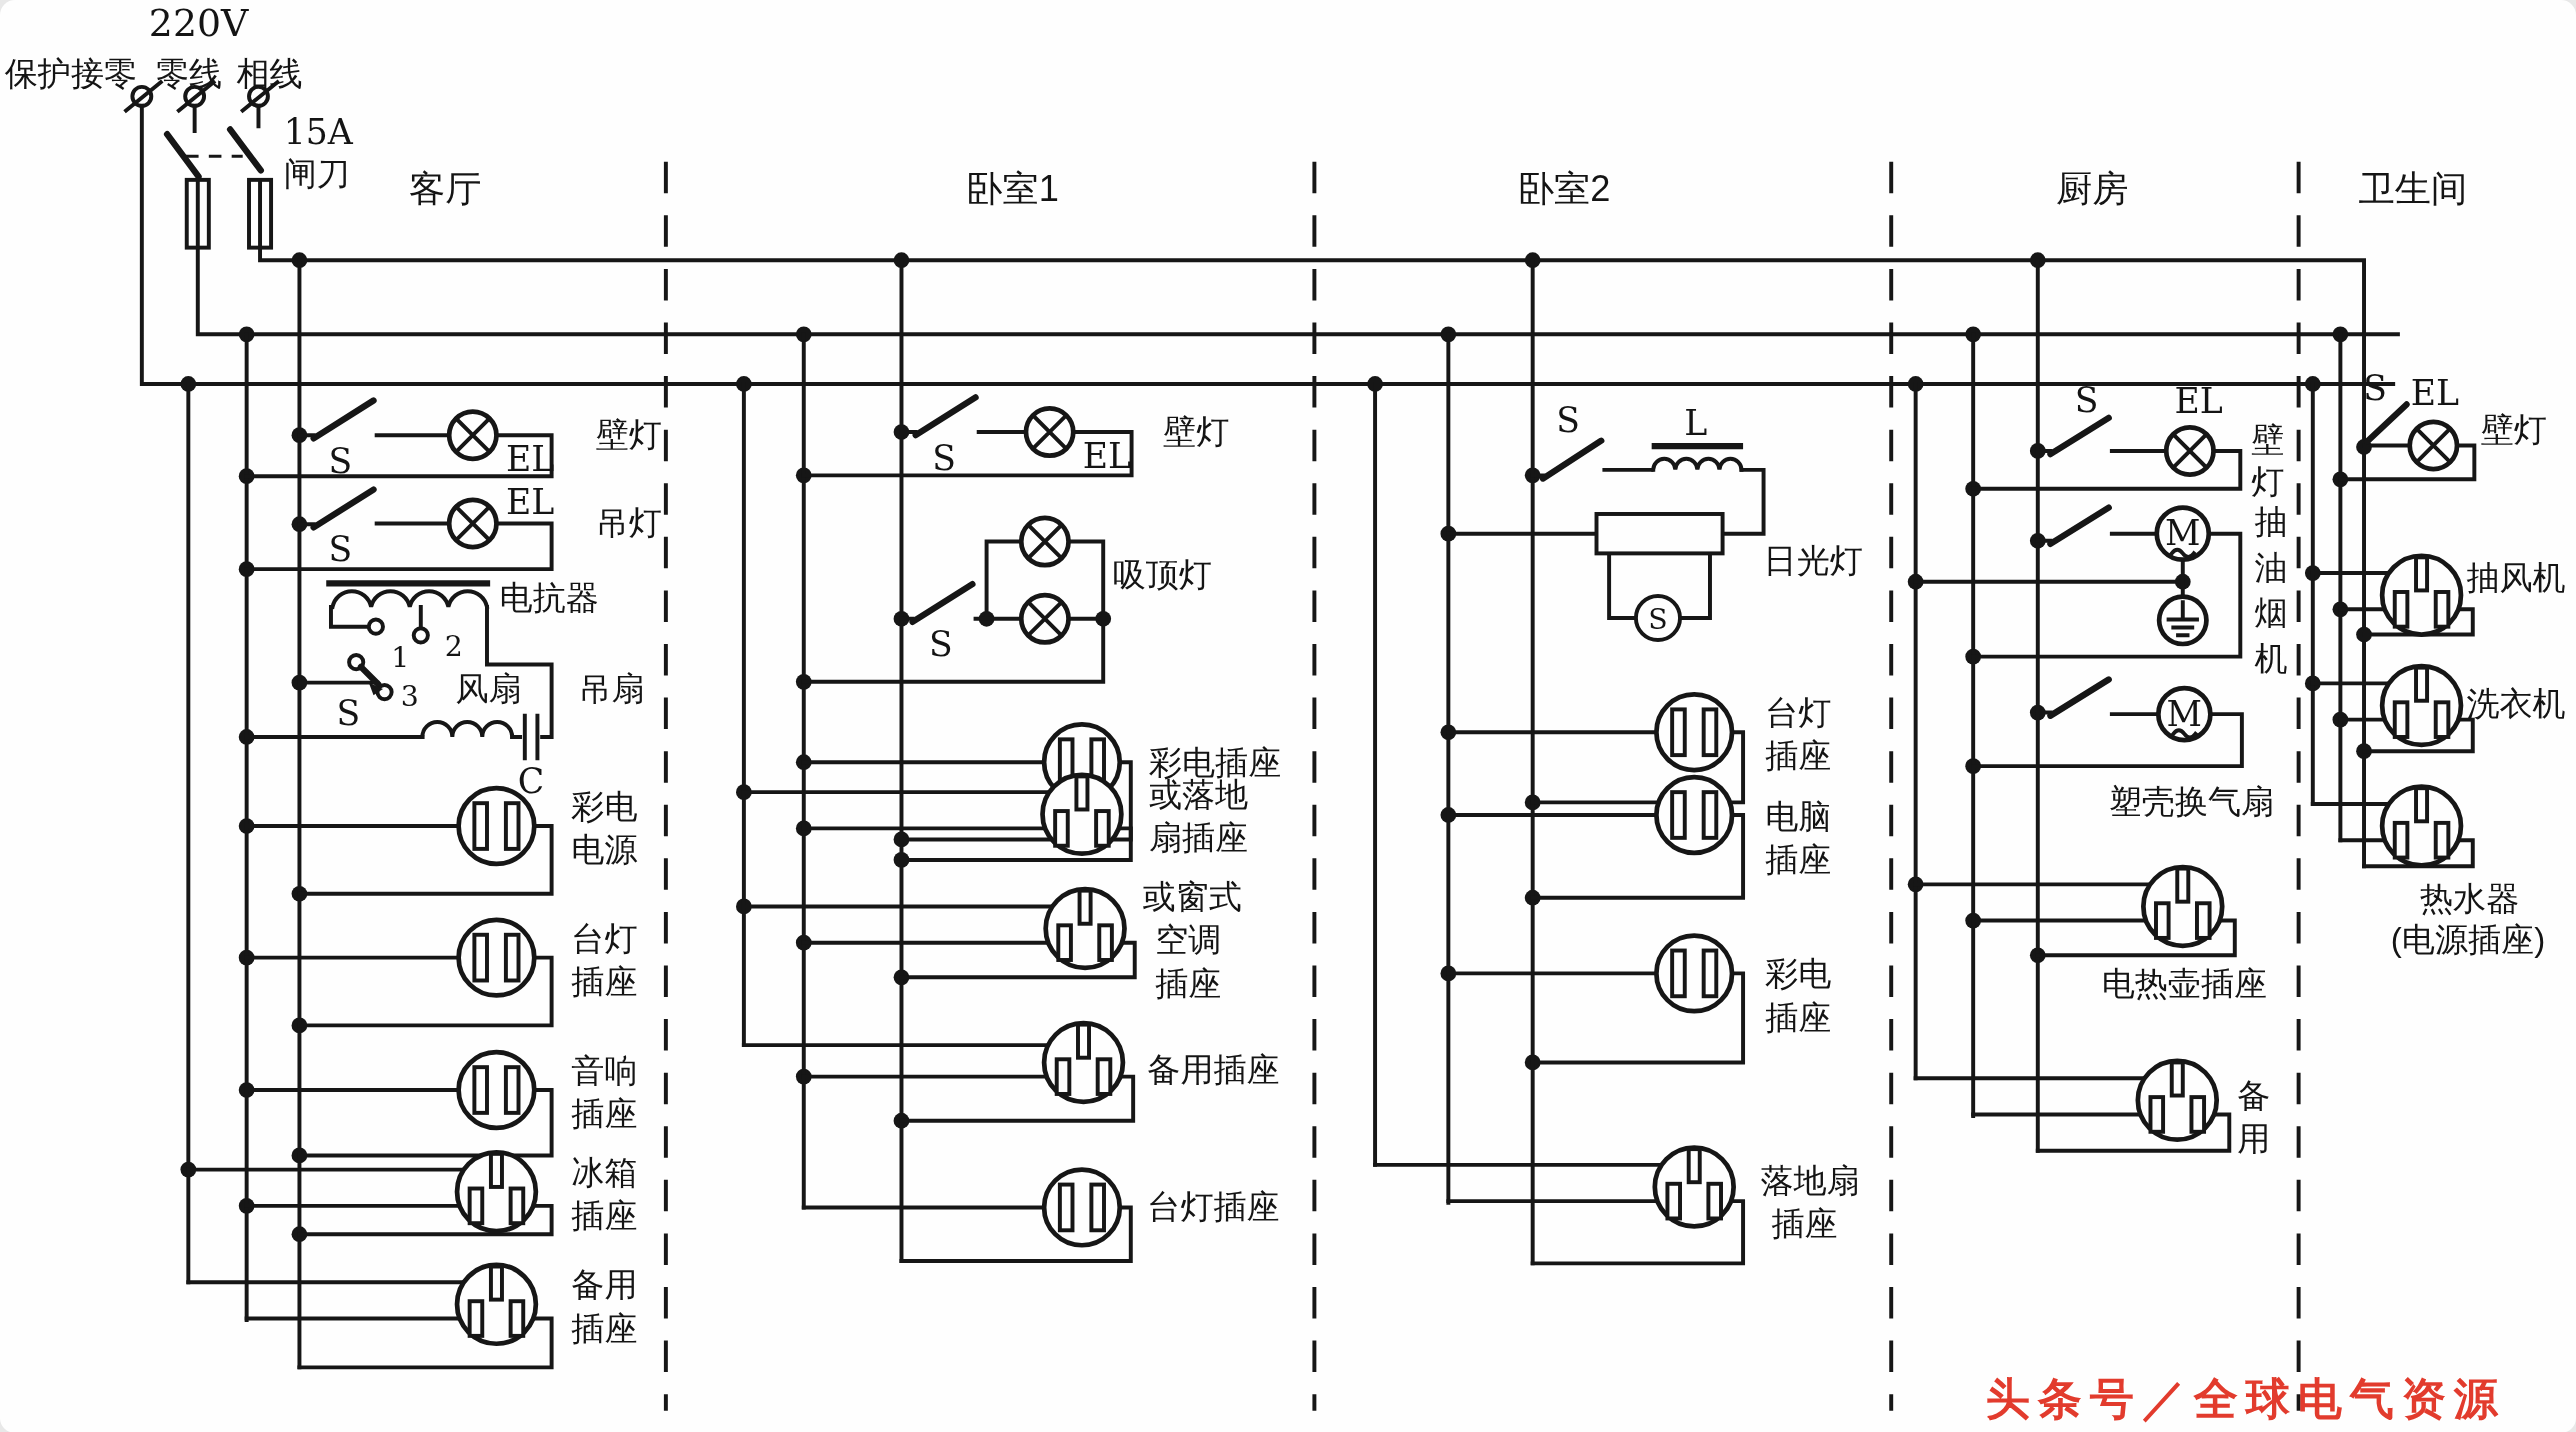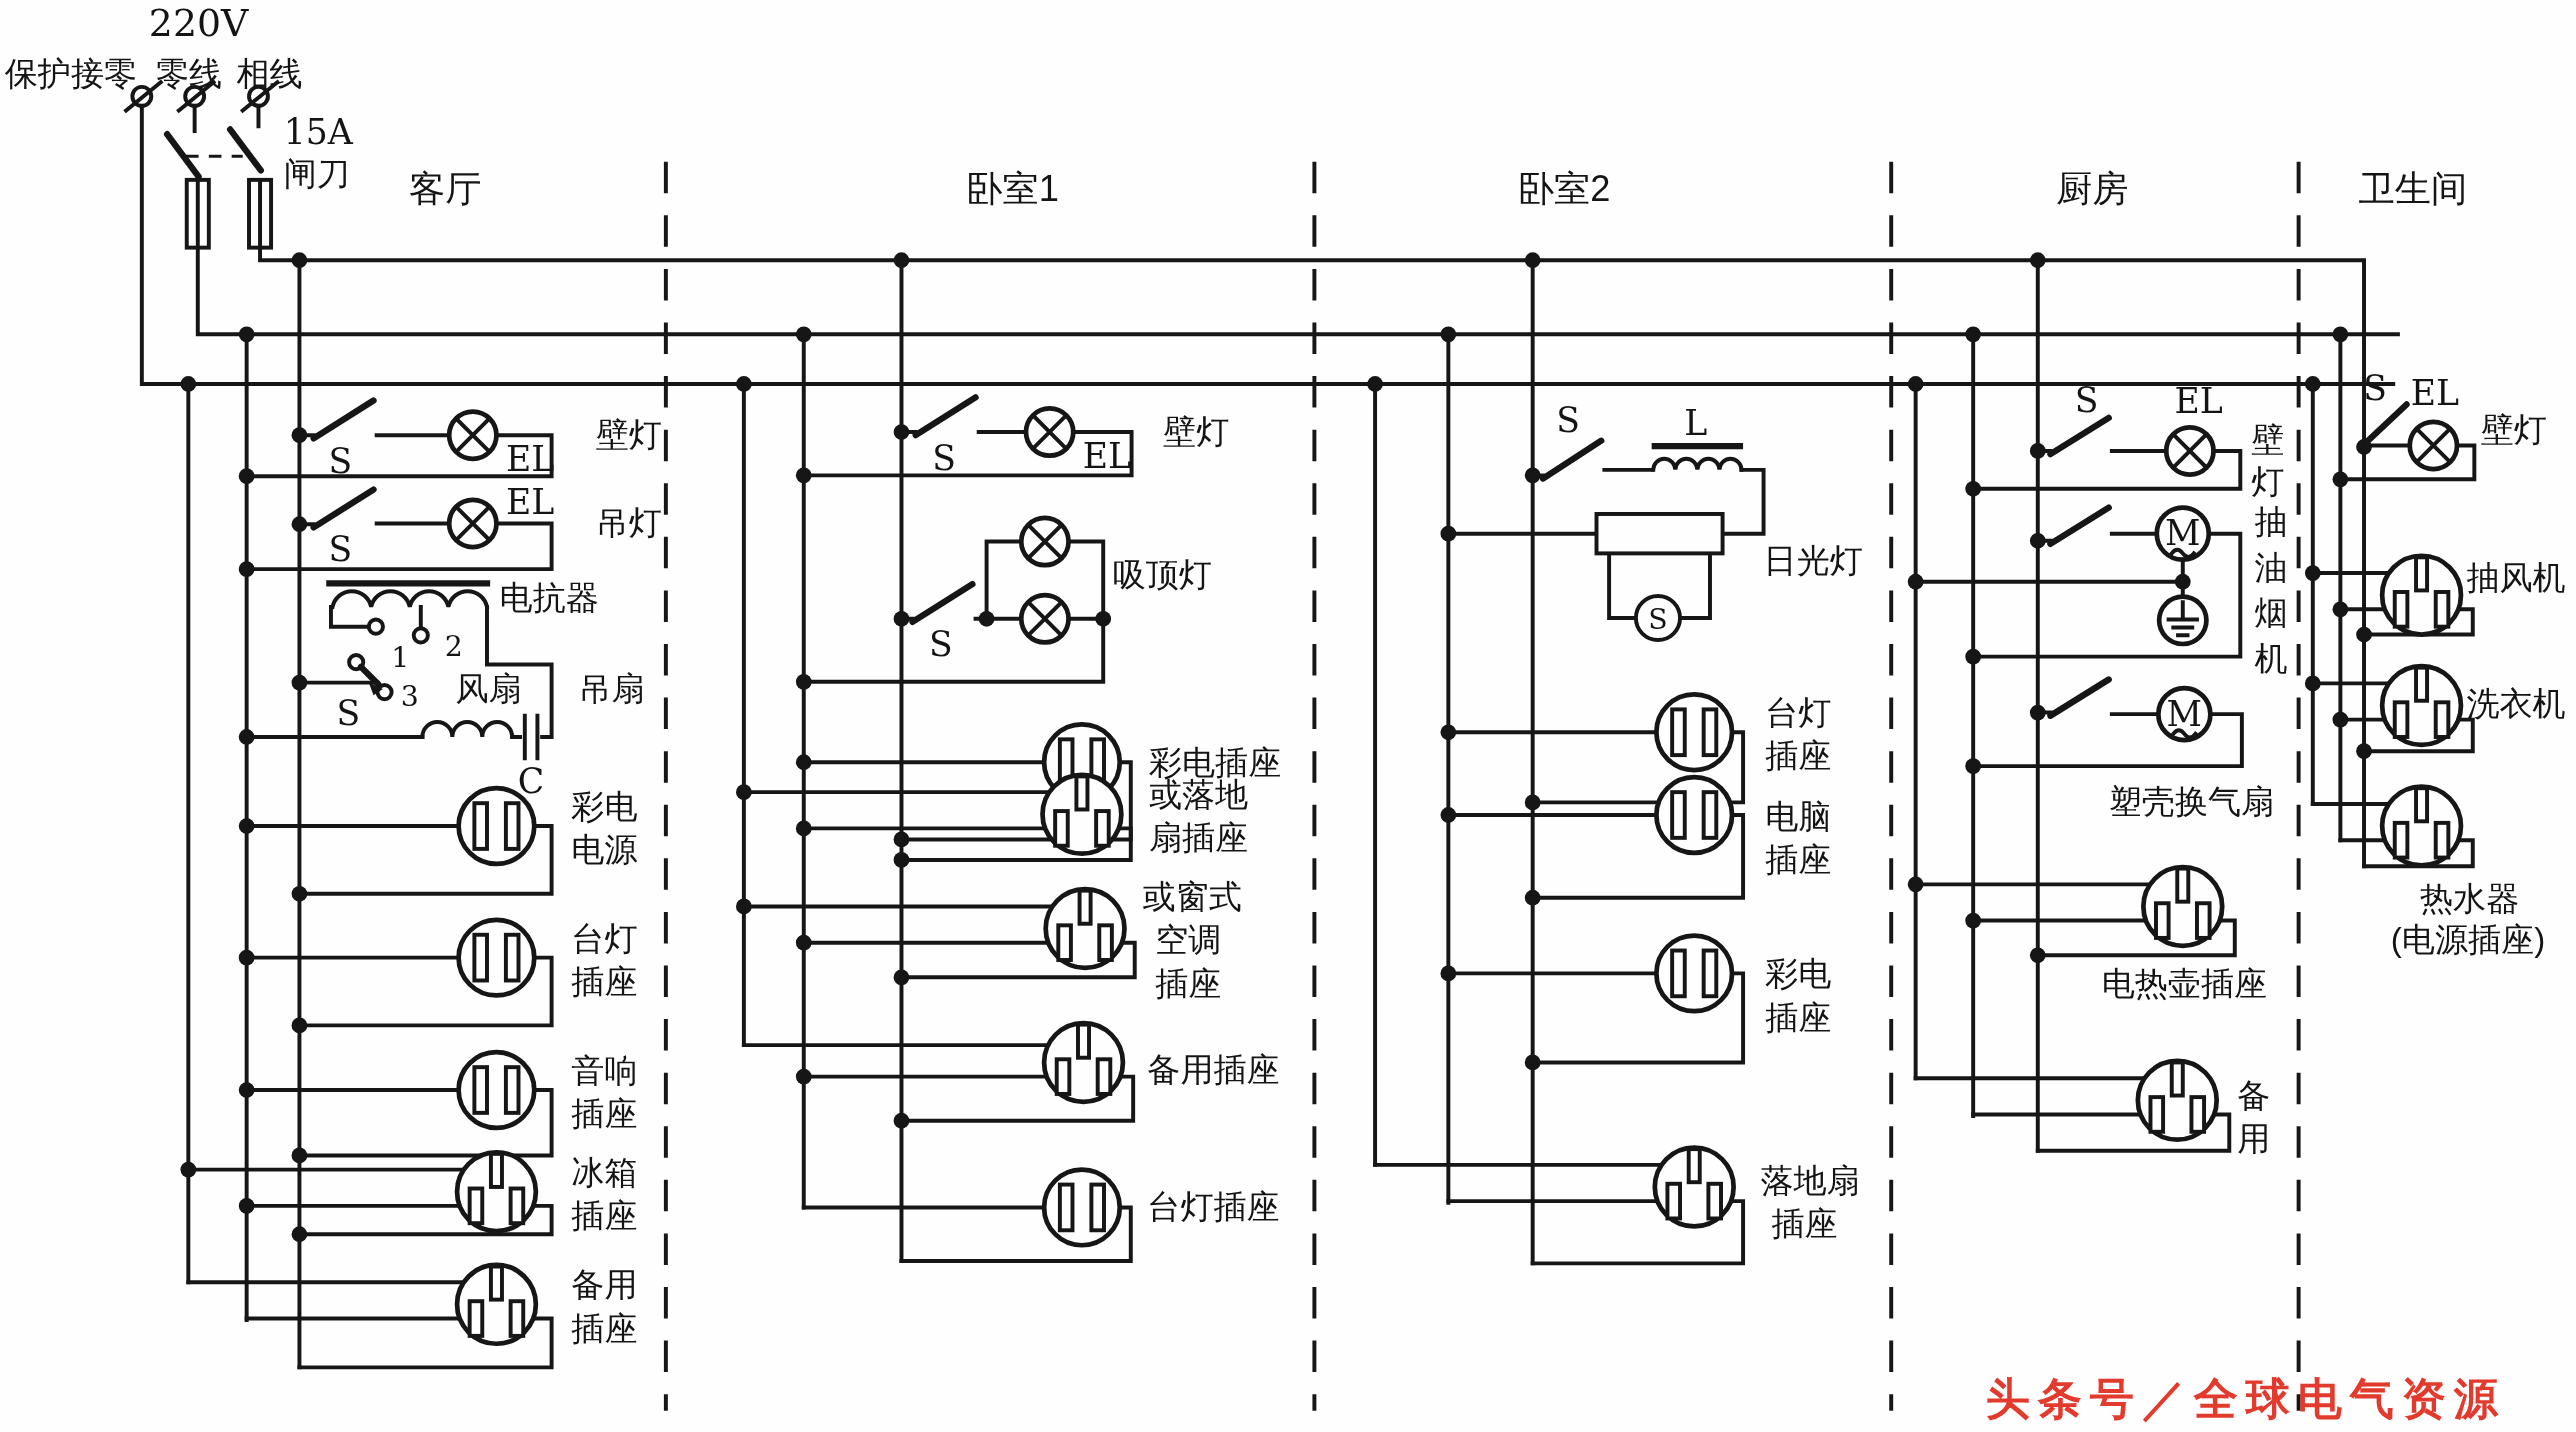--- a/index.html
+++ b/index.html
@@ -1,16 +1,16 @@
 <!DOCTYPE html>
 <html style="font-size:12.6px"><head>
 <meta charset="utf-8">
 <style>
   html,body{margin:0;padding:0;background:#e8e8e8;}
-  .stage{position:relative;width:2576px;height:1433px;background:#fefefe;overflow:hidden;}
+  .stage{position:relative;width:2576px;height:1433px;background:#fefefe;overflow:hidden;border-radius:15px;}
   svg{position:absolute;left:0;top:0;}
   .w{fill:none;stroke:#161616;stroke-width:5;stroke-linecap:square;stroke-linejoin:miter;}
   .blade{fill:none;stroke:#161616;stroke-width:8;stroke-linecap:round;}
   .dsh{fill:none;stroke:#161616;stroke-width:4;stroke-dasharray:16 13;}
   .div{fill:none;stroke:#161616;stroke-width:5;stroke-dasharray:40 28;}
   .sym{fill:#fefefe;stroke:#161616;stroke-width:6;}
   .sym2{fill:#fefefe;stroke:#161616;stroke-width:5;}
   .pin{fill:#fefefe;stroke:#161616;stroke-width:5;}
   .dot{fill:#161616;stroke:none;}
   .bar{fill:none;stroke:#161616;stroke-width:8;}

